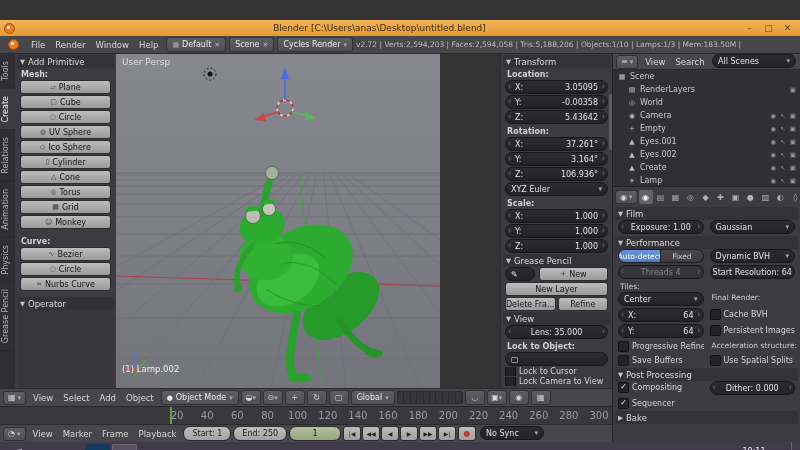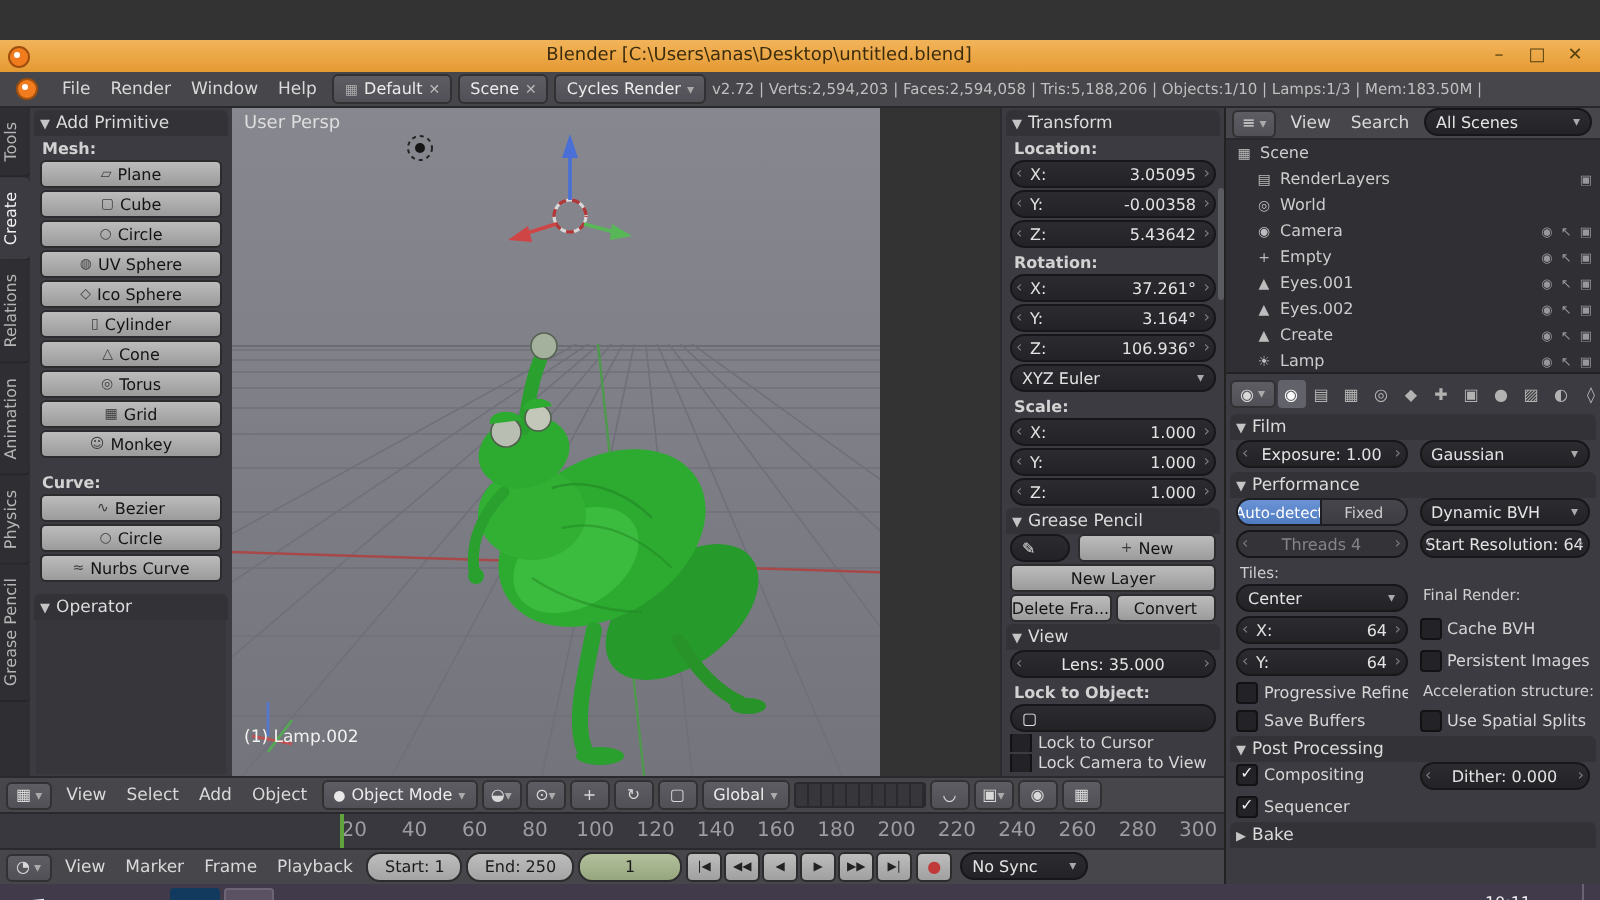--- a/index.html
+++ b/index.html
@@ -419,21 +419,21 @@
     <div class="nrow">
         <div class="btn" style="flex:1;margin:0 2px 1px;">
           <span>New Layer</span>
         </div>
       </div>
     <div class="nrow">
       <div class="btn" style="flex:1;margin:0 1px 1px 2px;">
           <span>Delete Fra...</span>
         </div>
       <div class="btn" style="flex:1;margin:0 2px 1px 1px;">
-          <span>Convert</span>
+          <span>Refine</span>
         </div>
     </div>
     <div class="phead">
       <span class="tri">▼</span>
       <span>View</span>
     </div>
     <div class="nrow">
         <div class="dfield center">
           <span>Lens: 35.000</span>
         </div>

